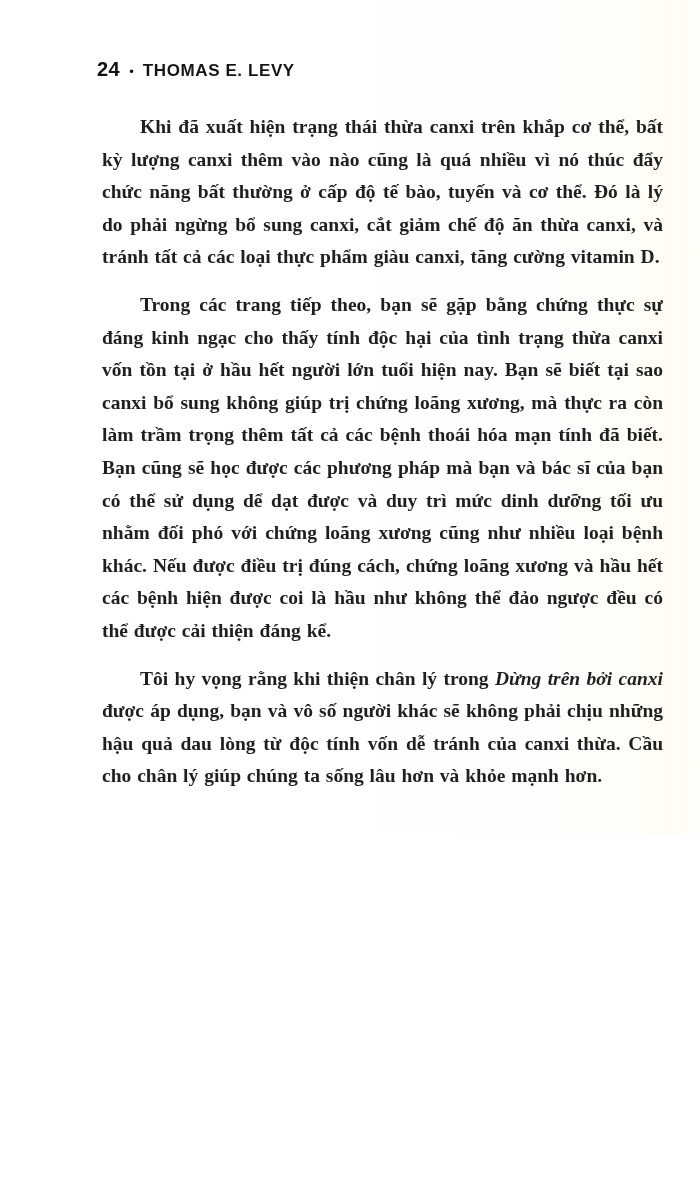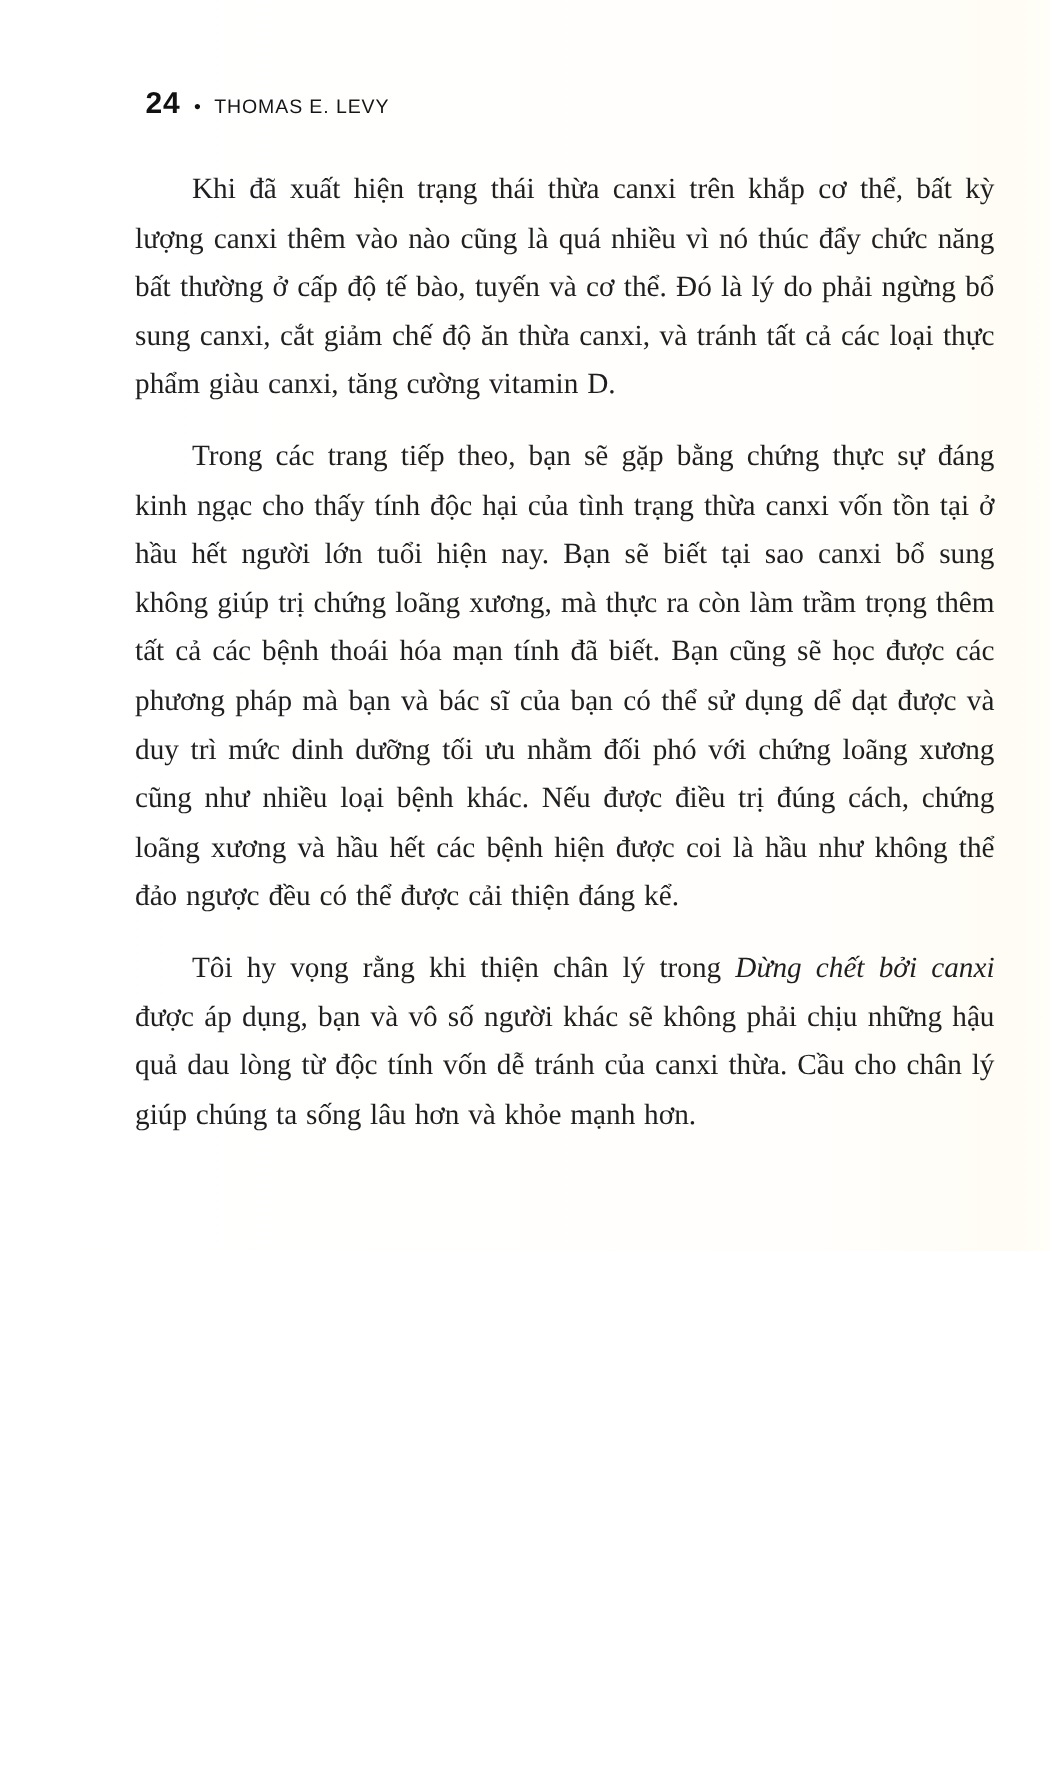--- a/index.html
+++ b/index.html
@@ -34,39 +34,40 @@
     font-weight: 700;
     letter-spacing: 0.5px;
     color: #111111;
   }
   .header-bullet {
     font-size: 13px;
     margin: 0 9px 0 9px;
     color: #111111;
   }
   .header-author {
-    font-size: 13px;
-    font-weight: 400;
+    font-size: 17px;
+    font-weight: 700;
     letter-spacing: 0.6px;
     color: #151515;
   }
   .page-body {
     position: absolute;
     left: 90px;
     top: 111px;
     width: 573px;
   }
   .page-body p {
-    margin: 0 0 15px 0;
+    margin: 0 0 15px 12px;
     font-size: 19.5px;
     line-height: 32.6px;
     text-align: justify;
     text-indent: 38px;
     color: #1f1f1f;
     word-spacing: 1px;
+    font-weight: bold;
   }
   .page-body p:last-child {
     margin-bottom: 0;
   }
   .book-title-italic {
     font-style: italic;
   }
 </style>
 </head>
 <body>
@@ -77,16 +78,16 @@
     <span class="page-number">24</span>
     <span class="header-bullet">•</span>
     <span class="header-author">THOMAS E. LEVY</span>
   </div>
 
   <div class="page-body">
     <p>Khi đã xuất hiện trạng thái thừa canxi trên khắp cơ thể, bất kỳ lượng canxi thêm vào nào cũng là quá nhiều vì nó thúc đẩy chức năng bất thường ở cấp độ tế bào, tuyến và cơ thể. Đó là lý do phải ngừng bổ sung canxi, cắt giảm chế độ ăn thừa canxi, và tránh tất cả các loại thực phẩm giàu canxi, tăng cường vitamin D.</p>
 
     <p>Trong các trang tiếp theo, bạn sẽ gặp bằng chứng thực sự đáng kinh ngạc cho thấy tính độc hại của tình trạng thừa canxi vốn tồn tại ở hầu hết người lớn tuổi hiện nay. Bạn sẽ biết tại sao canxi bổ sung không giúp trị chứng loãng xương, mà thực ra còn làm trầm trọng thêm tất cả các bệnh thoái hóa mạn tính đã biết. Bạn cũng sẽ học được các phương pháp mà bạn và bác sĩ của bạn có thể sử dụng dể dạt được và duy trì mức dinh dưỡng tối ưu nhằm đối phó với chứng loãng xương cũng như nhiều loại bệnh khác. Nếu được điều trị đúng cách, chứng loãng xương và hầu hết các bệnh hiện được coi là hầu như không thể đảo ngược đều có thể được cải thiện đáng kể.</p>
 
-    <p><span>Tôi hy vọng rằng khi thiện chân lý trong </span><span class="book-title-italic">Dừng chết bởi canxi</span><span> được áp dụng, bạn và vô số người khác sẽ không phải chịu những hậu quả dau lòng từ độc tính vốn dễ tránh của canxi thừa. Cầu cho chân lý giúp chúng ta sống lâu hơn và khỏe mạnh hơn.</span></p>
+    <p><span>Tôi hy vọng rằng khi thiện chân lý trong </span><span class="book-title-italic">Dừng trên bởi canxi</span><span> được áp dụng, bạn và vô số người khác sẽ không phải chịu những hậu quả dau lòng từ độc tính vốn dễ tránh của canxi thừa. Cầu cho chân lý giúp chúng ta sống lâu hơn và khỏe mạnh hơn.</span></p>
   </div>
 
 </div>
 
 </body></html>

